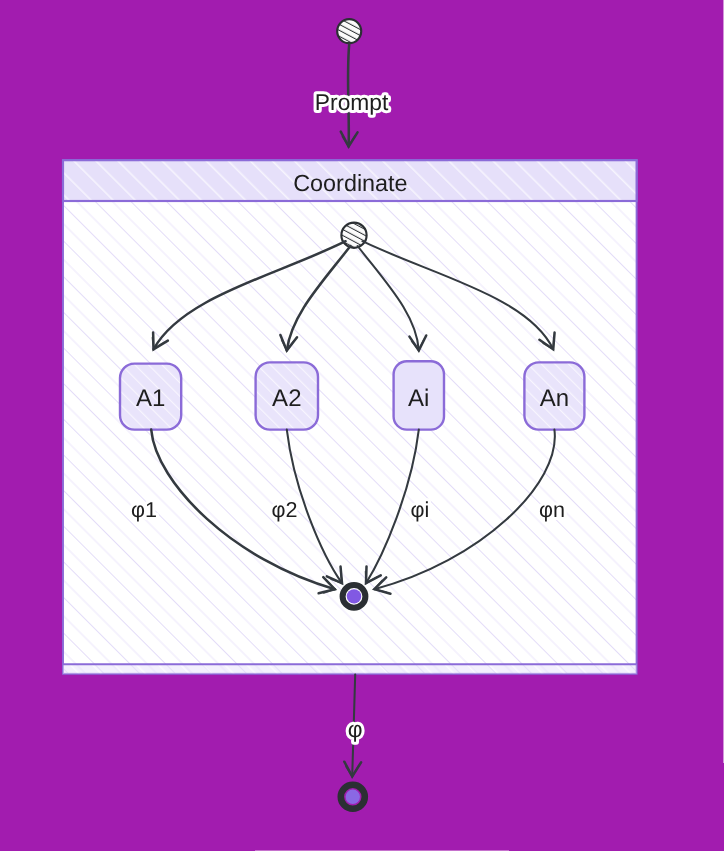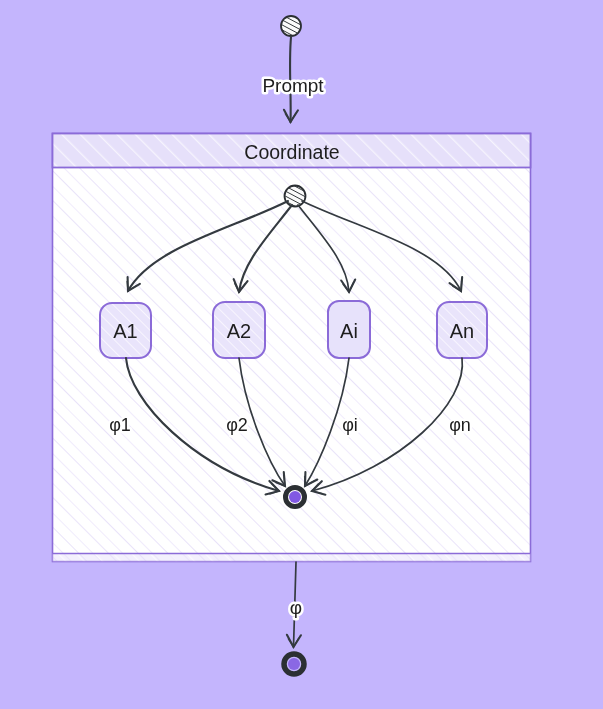--- a/index.html
+++ b/index.html
@@ -1,20 +1,20 @@
 <!DOCTYPE html>
 <html><head>
 <meta charset="utf-8">
 <style>
   html, body { margin: 0; padding: 0; background: #ffffff; }
   .stage {
     position: relative;
     width: 603px;
     height: 709px;
-    background: #c4b5fd;
+    background: #a21caf;
     font-family: "Liberation Sans", sans-serif;
     overflow: hidden;
   }
   svg { display: block; }
   .lbl {
     font-family: "Liberation Sans", sans-serif;
     fill: #1e1e1e;
     paint-order: stroke;
     stroke: #ffffff;
     stroke-width: 5px;

